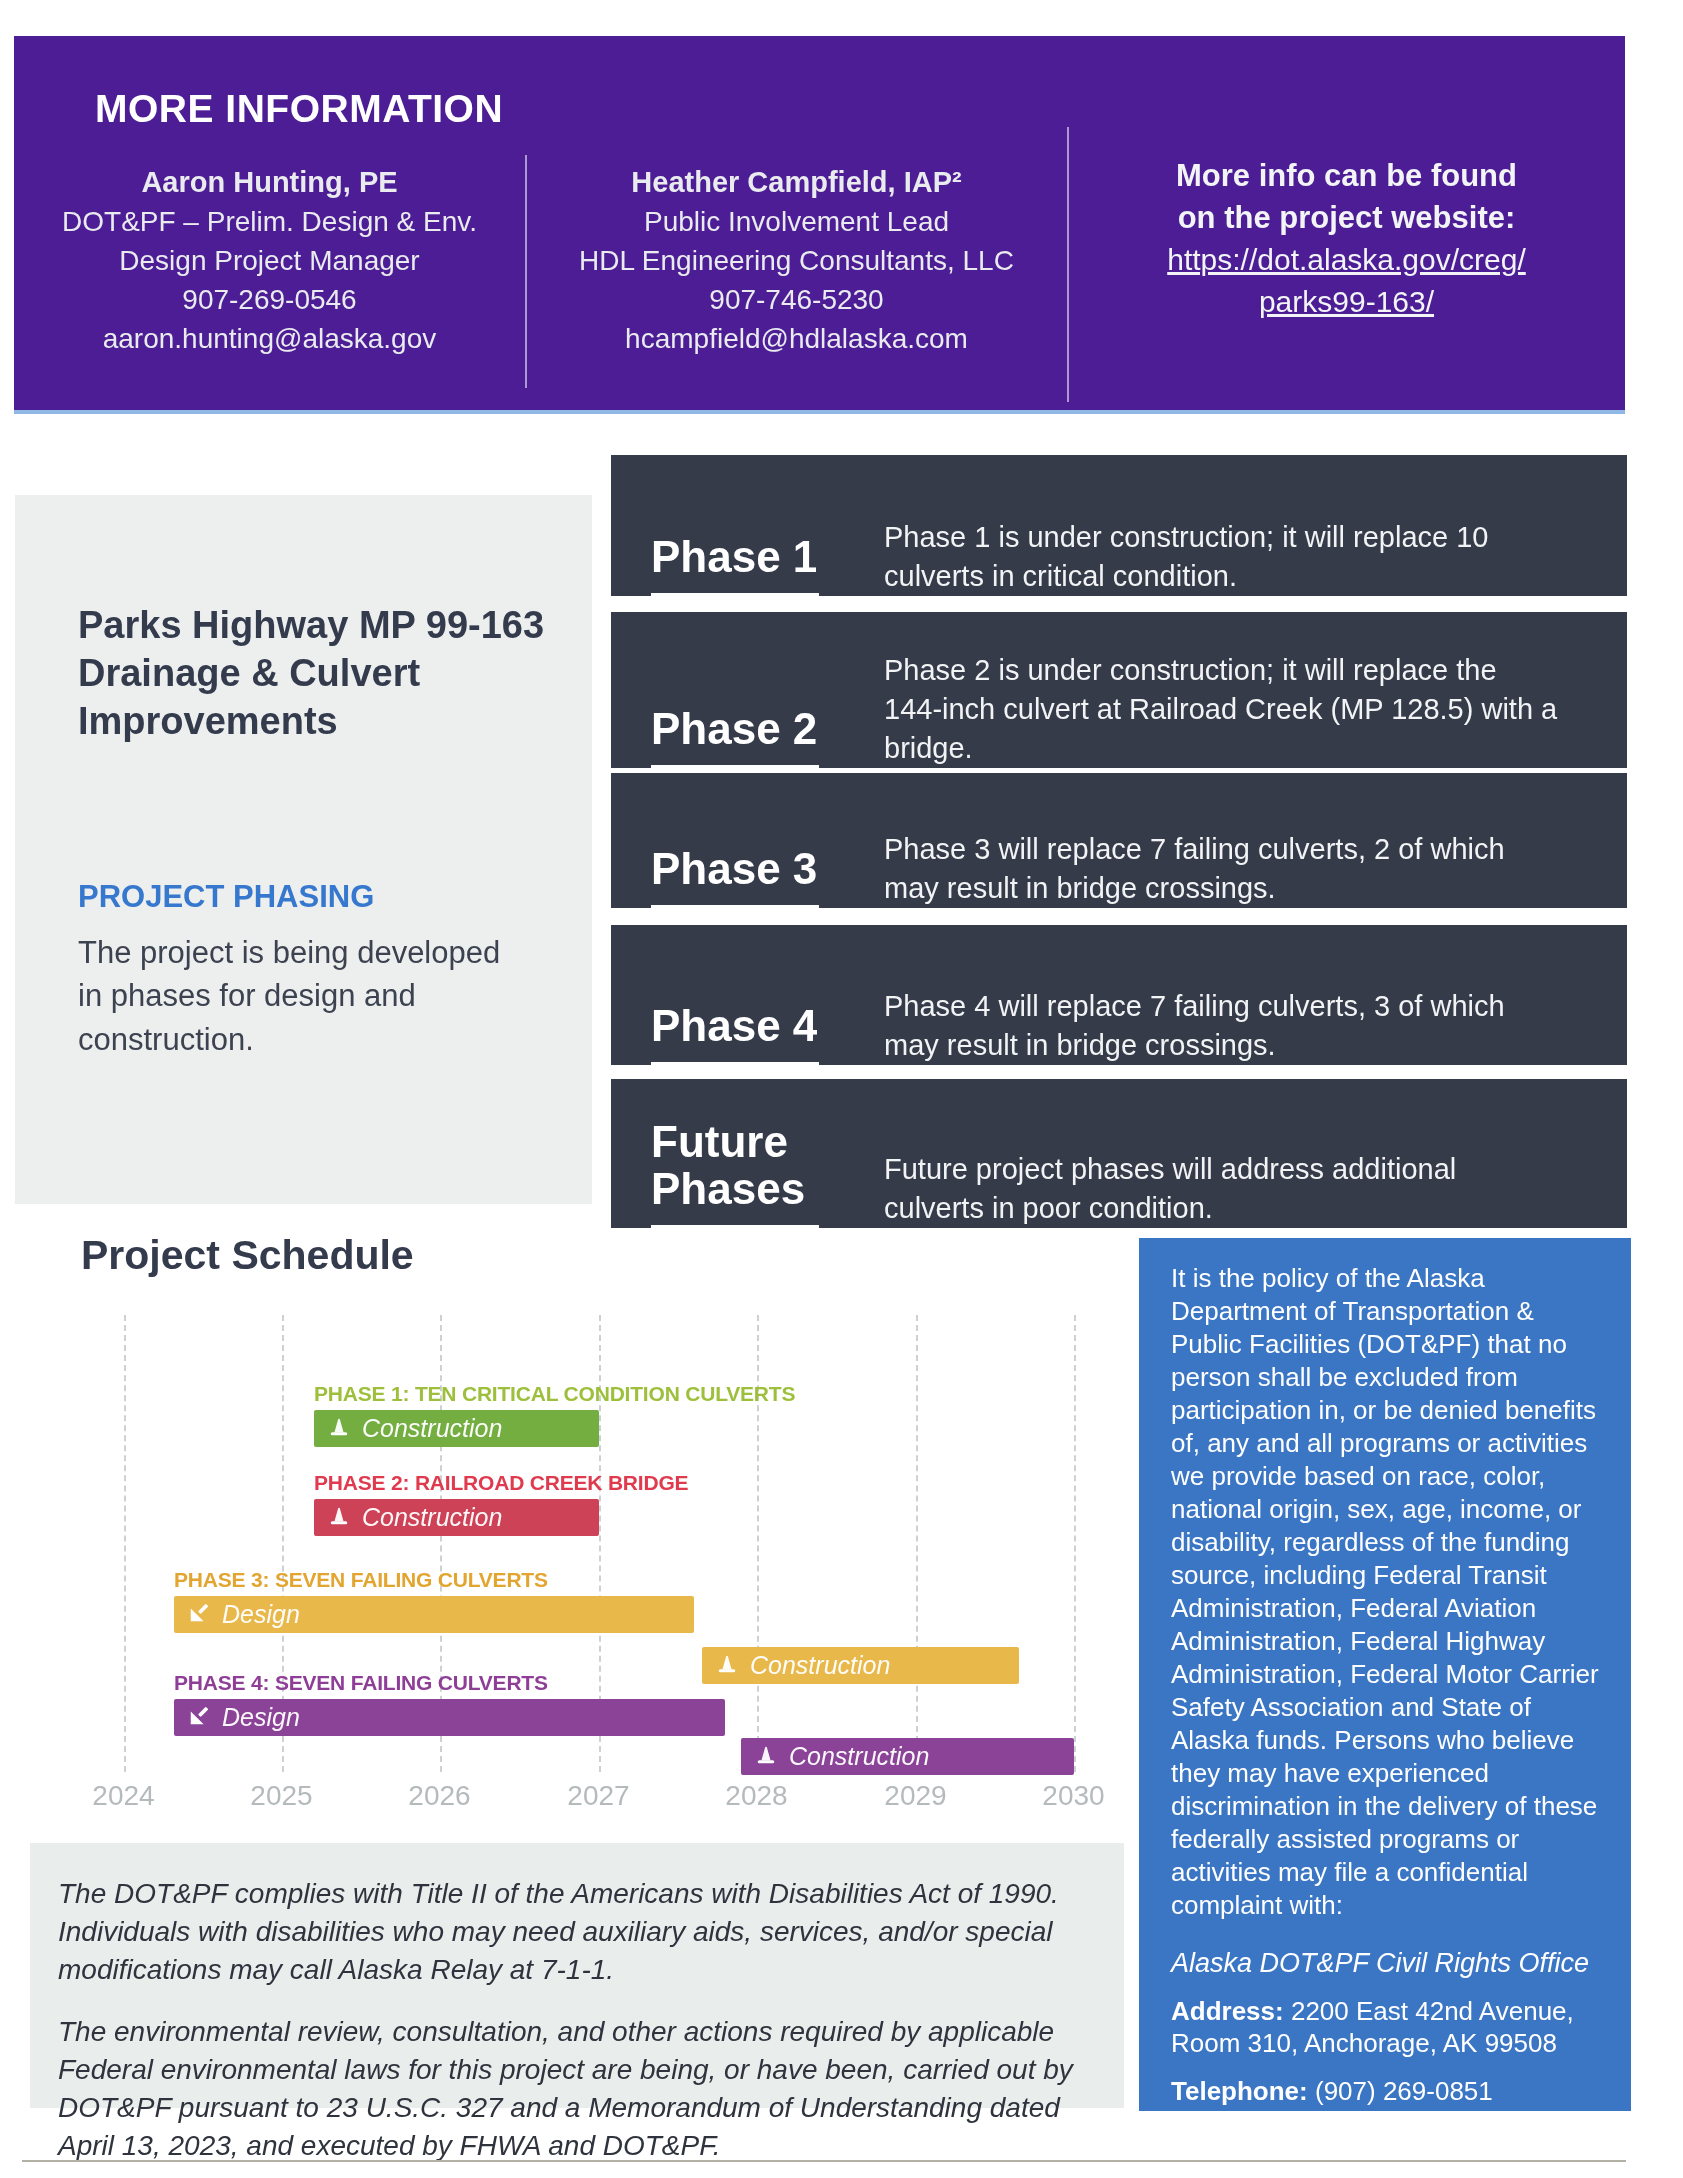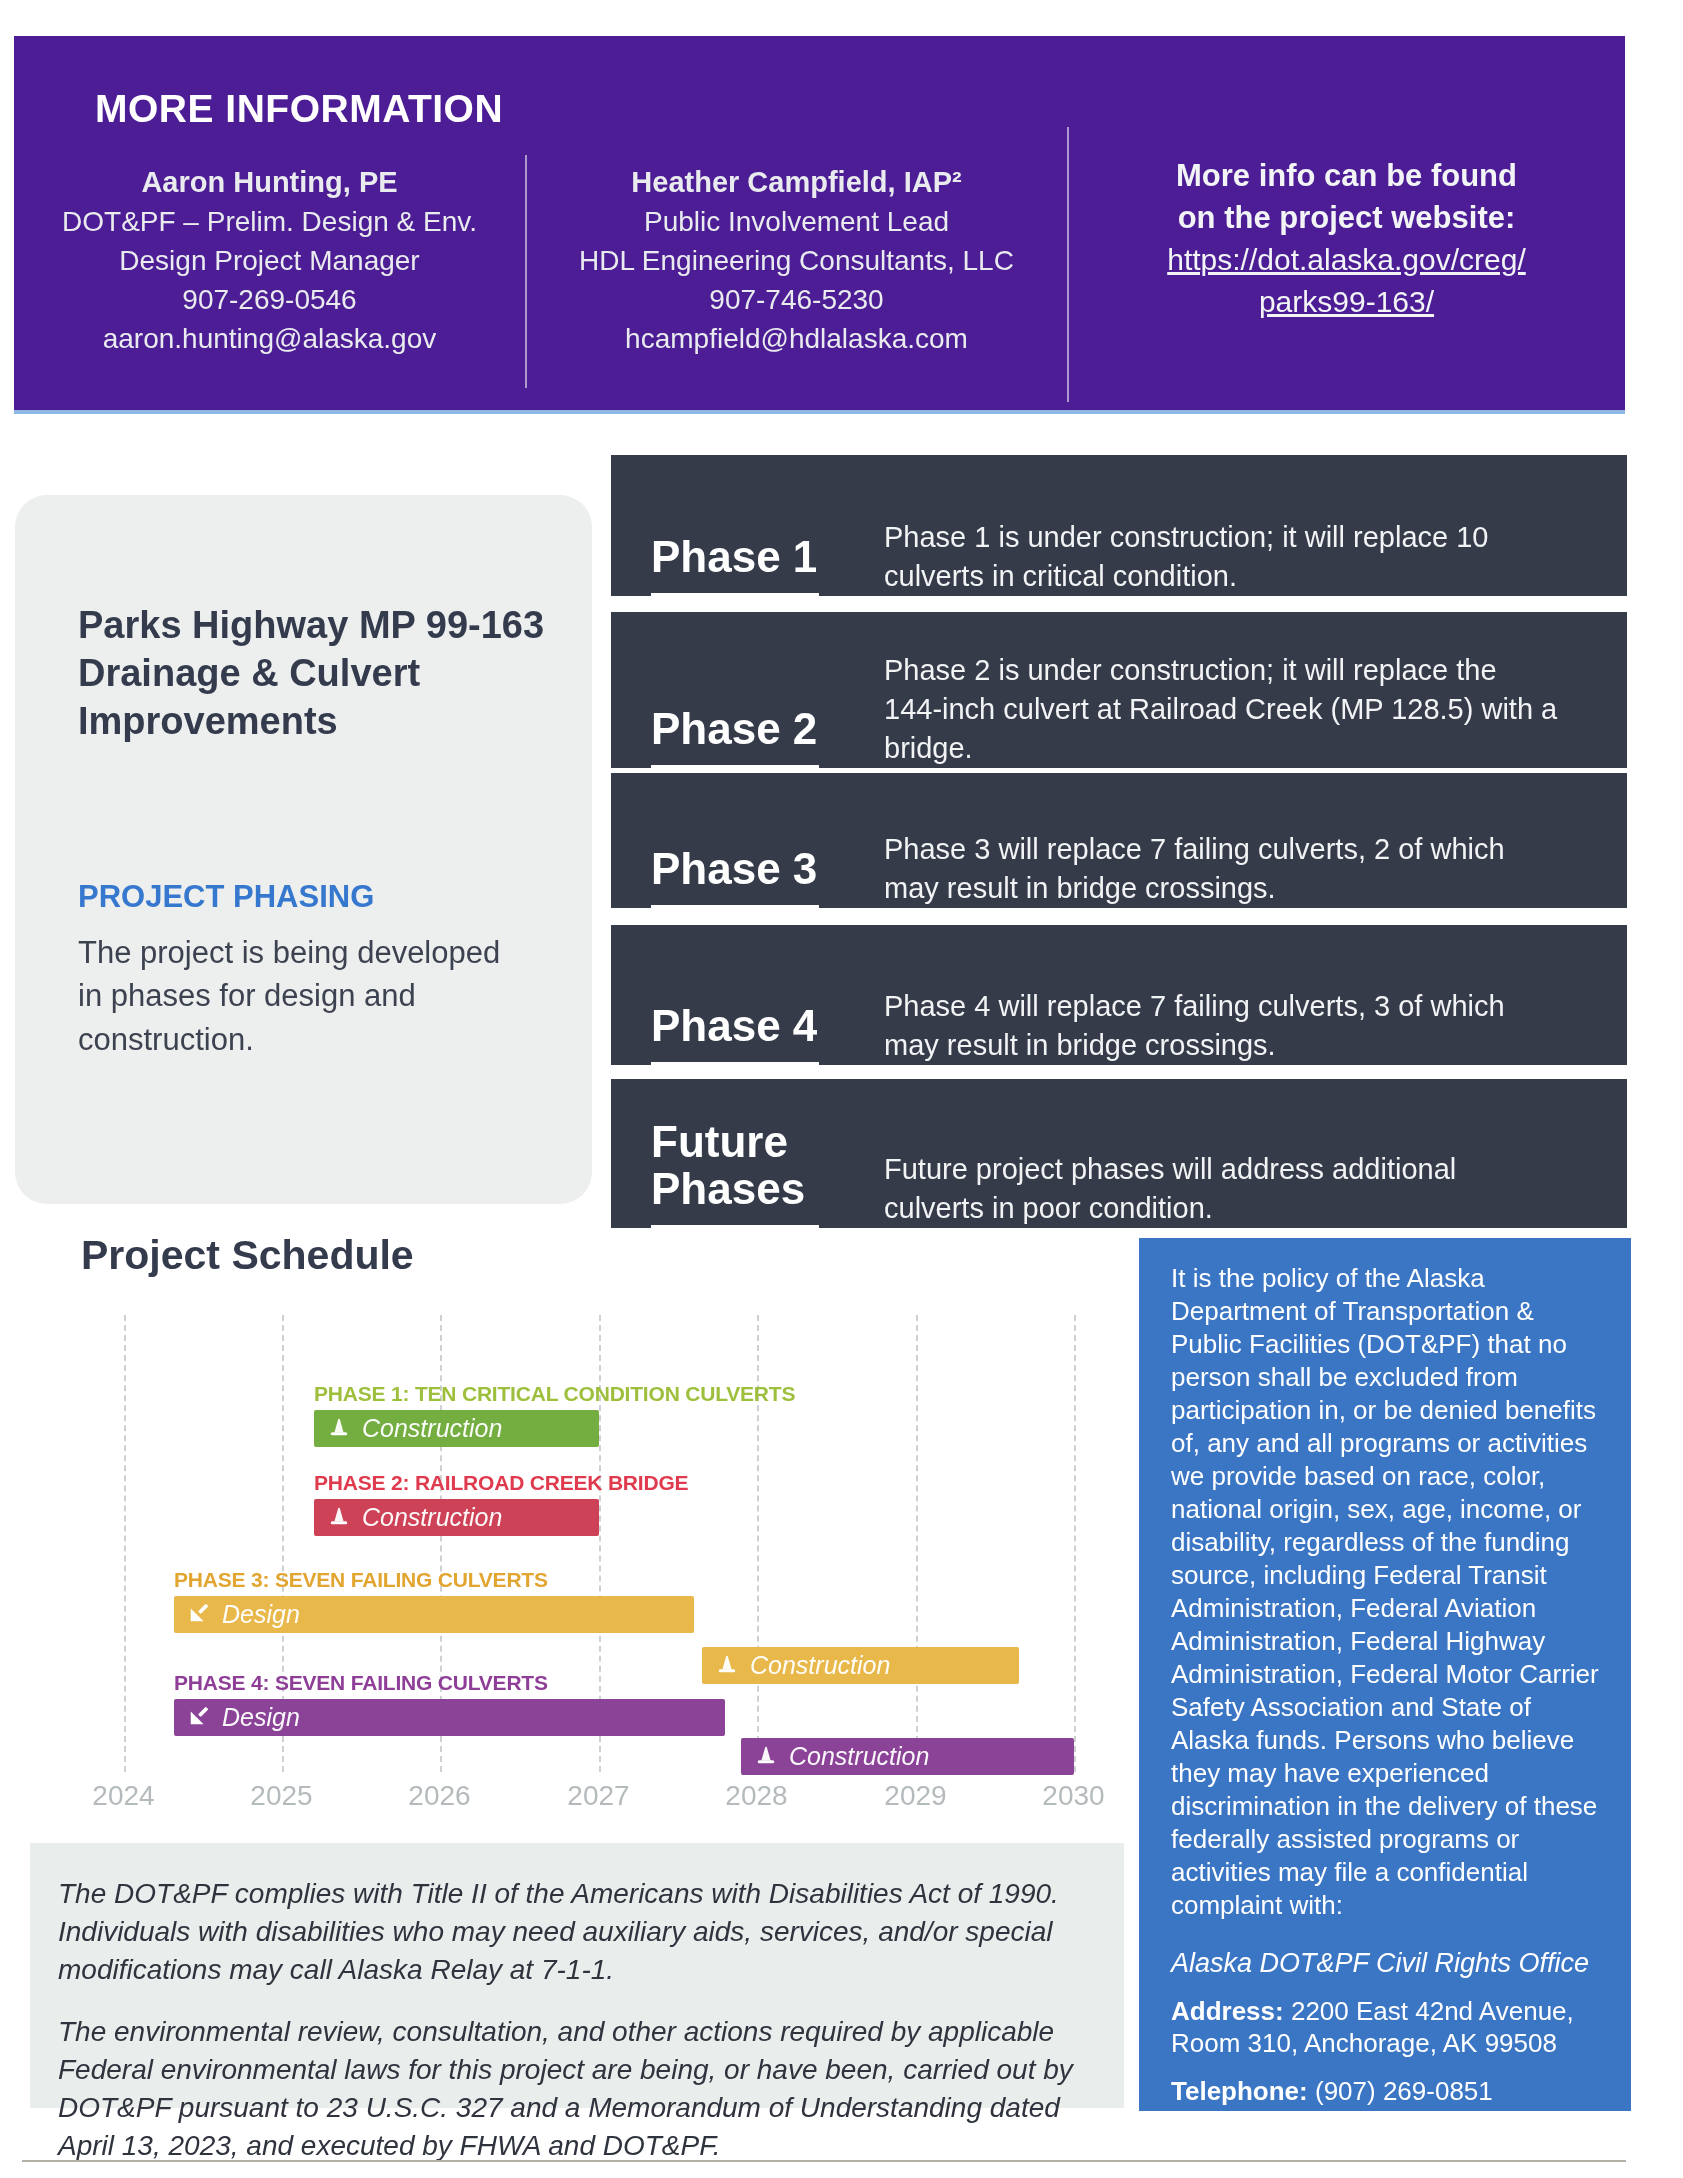--- a/index.html
+++ b/index.html
@@ -17,21 +17,21 @@
   .hcol.c3{width:557px;margin-top:-8px;}
   .hname{font-weight:bold;font-size:29px;}
   .hline{}
   .hdivider{position:absolute;width:2px;background:rgba(255,255,255,.55);}
   #hdiv1{left:511px;top:119px;height:233px;}
   #hdiv2{left:1053px;top:91px;height:275px;}
   .wintro{font-weight:bold;font-size:31px;line-height:42px;color:#f2f4f6;}
   .wlink{font-size:30px;line-height:42px;color:#f2f4f6;text-decoration:underline;cursor:pointer;}
 
   
-  #left-panel{position:absolute;left:15px;top:495px;width:577px;height:709px;background:#edefee;border-radius:32px;}
+  #left-panel{position:absolute;left:15px;top:495px;width:577px;height:709px;background:#edefee;}
   #project-title{position:absolute;left:63px;top:107px;width:475px;font-size:38px;font-weight:bold;
                  color:#343b4d;line-height:1.26;}
   #phasing-heading{position:absolute;left:63px;top:384px;font-size:31px;font-weight:bold;color:#3778cf;}
   #phasing-text{position:absolute;left:63px;top:436px;width:426px;font-size:31px;line-height:1.4;color:#3c4250;}
 
   
   .phase-box{position:absolute;left:611px;width:1016px;background:#353b49;display:flex;align-items:flex-end;}
   .pb-title-wrap{width:213px;margin-left:40px;flex:0 0 auto;}
   .pb-title{font-size:44px;font-weight:bold;color:#ffffff;line-height:1.08;}
   .pb-underline{width:168px;height:3px;background:#ffffff;margin-top:12px;}

